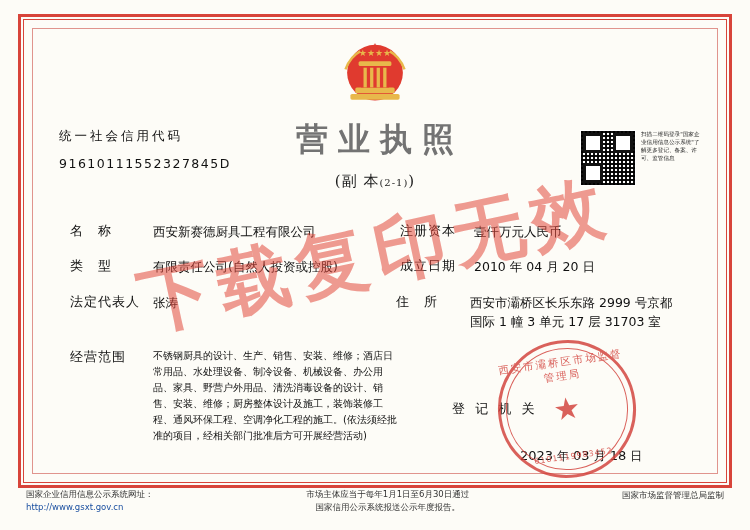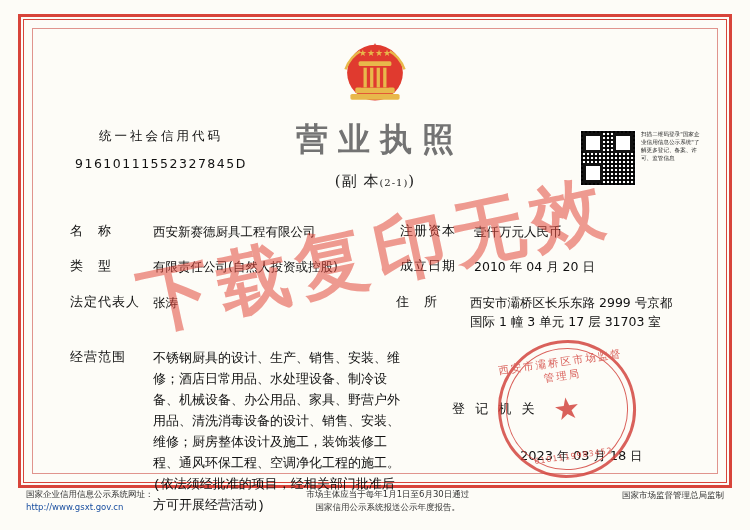--- a/index.html
+++ b/index.html
@@ -93,24 +93,24 @@
     letter-spacing: 1px;
   }
   .sub-title .sup {
     font-size: 10px;
     vertical-align: baseline;
   }
 
   
   .code-block {
     position: absolute;
-    left: 75px;
+    left: 59px;
     top: 128px;
     z-index: 4;
-    text-align: center;
+    text-align: left;
   }
   .code-label {
     font-size: 12.5px;
     color: #111;
     letter-spacing: 3px;
     font-family: "DejaVu Sans", sans-serif;
   }
   .code-value {
     margin-top: 11px;
     font-size: 12.5px;
@@ -196,25 +196,24 @@
   }
   .flabel.w4b { width: 74px; letter-spacing: 1px; }
   .fvalue {
     font-size: 12.5px;
     color: #111;
     font-family: "DejaVu Sans", sans-serif;
     line-height: 1.55;
   }
   .scope-row { }
   .scope-value {
-    font-size: 13px;
+    font-size: 10px;
     line-height: 1.62;
     width: 300px;
     color: #111;
-    font-family: Liberation Mono, monospace;
   }
 
   
   .registry {
     position: absolute;
     left: 452px;
     top: 400px;
     font-size: 13px;
     letter-spacing: 3px;
     color: #111;

